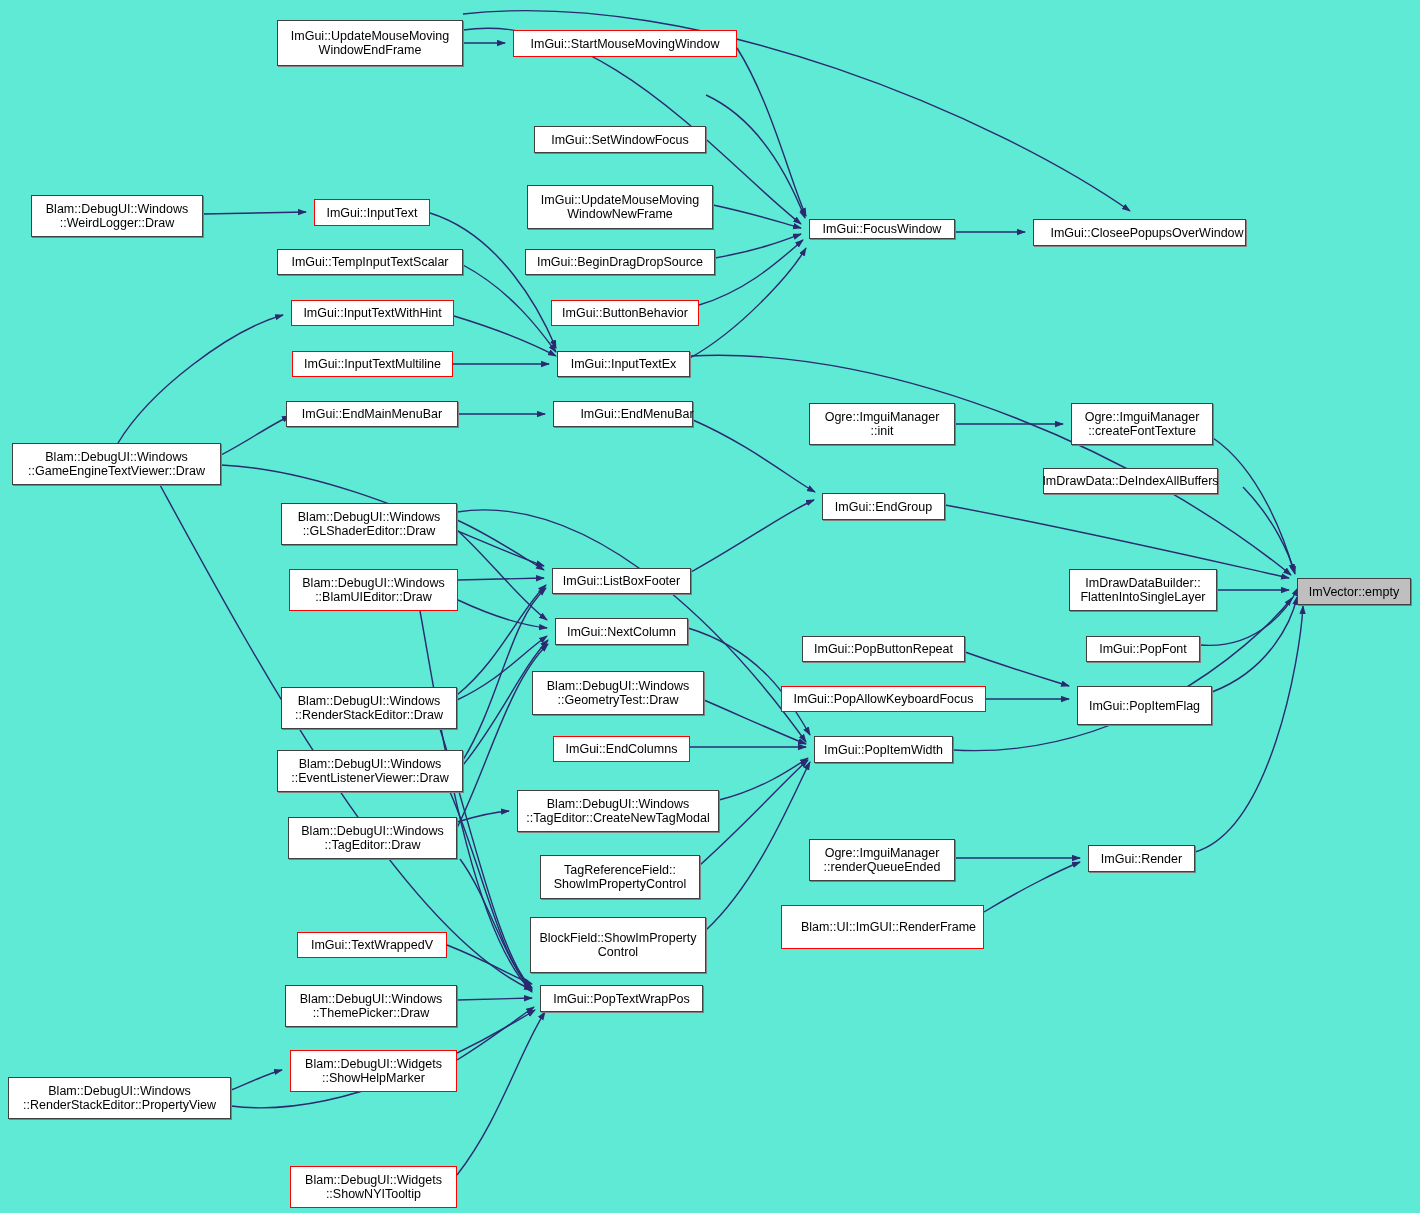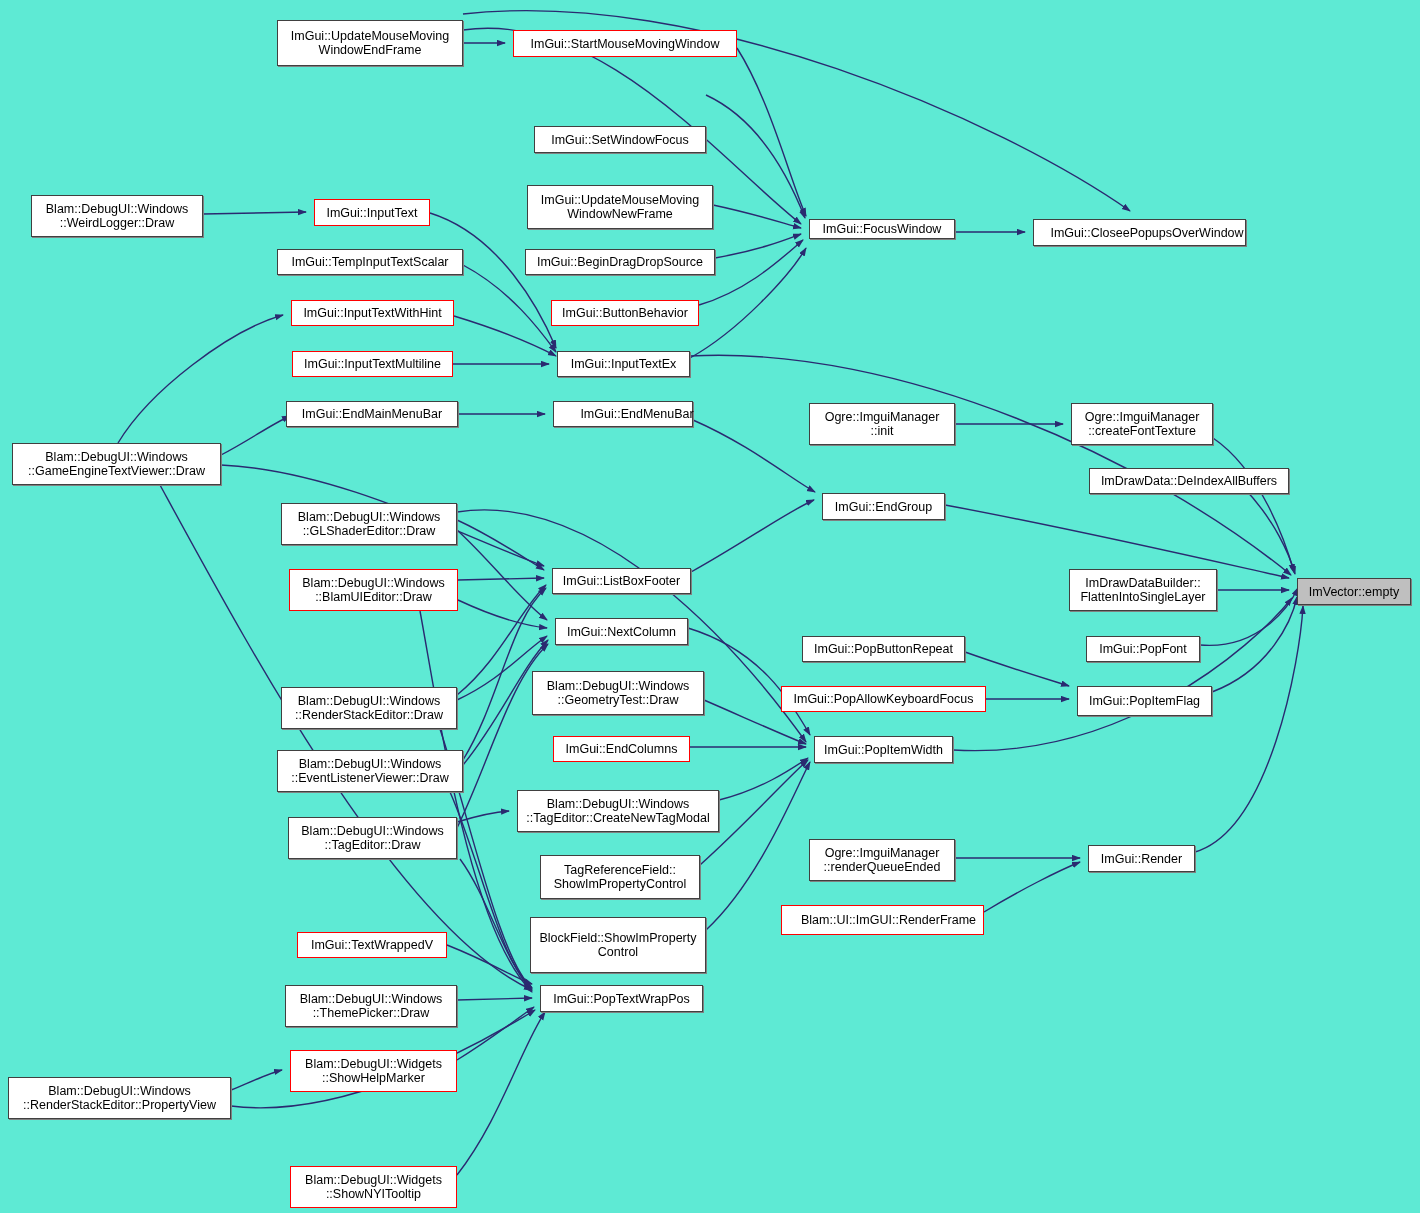--- a/index.html
+++ b/index.html
@@ -147,21 +147,21 @@
 ::init</span>
       </div>
       <div class="node" style="left: 1071px; top: 403px; width: 142px; height: 42px;">
         <span>Ogre::ImguiManager
 ::createFontTexture</span>
       </div>
       <div class="node" style="left: 12px; top: 443px; width: 209px; height: 42px;">
         <span>Blam::DebugUI::Windows
 ::GameEngineTextViewer::Draw</span>
       </div>
-      <div class="node" style="left: 1043px; top: 468px; width: 200px; height: 26px; margin-left: 46px;">
+      <div class="node" style="left: 1043px; top: 468px; width: 175px; height: 26px;">
         <span>ImDrawData::DeIndexAllBuffers</span>
       </div>
       <div class="node" style="left: 822px; top: 493px; width: 123px; height: 27px;">
         <span>ImGui::EndGroup</span>
       </div>
       <div class="node" style="left: 281px; top: 503px; width: 176px; height: 42px;">
         <span>Blam::DebugUI::Windows
 ::GLShaderEditor::Draw</span>
       </div>
       <div class="node highlight" style="left: 1297px; top: 578px; width: 114px; height: 27px;">
@@ -187,21 +187,21 @@
       <div class="node" style="left: 1086px; top: 636px; width: 114px; height: 26px;">
         <span>ImGui::PopFont</span>
       </div>
       <div class="node" style="left: 532px; top: 671px; width: 172px; height: 44px;">
         <span>Blam::DebugUI::Windows
 ::GeometryTest::Draw</span>
       </div>
       <div class="node red" style="left: 781px; top: 686px; width: 205px; height: 26px;">
         <span>ImGui::PopAllowKeyboardFocus</span>
       </div>
-      <div class="node" style="left: 1077px; top: 686px; width: 135px; height: 30px; align-items: center;">
+      <div class="node" style="left: 1077px; top: 686px; width: 135px; height: 39px; align-items: center;">
         <span>ImGui::PopItemFlag</span>
       </div>
       <div class="node" style="left: 281px; top: 687px; width: 176px; height: 42px;">
         <span>Blam::DebugUI::Windows
 ::RenderStackEditor::Draw</span>
       </div>
       <div class="node red" style="left: 553px; top: 736px; width: 137px; height: 26px;">
         <span>ImGui::EndColumns</span>
       </div>
       <div class="node" style="left: 814px; top: 736px; width: 139px; height: 27px;">
@@ -223,21 +223,21 @@
         <span>Ogre::ImguiManager
 ::renderQueueEnded</span>
       </div>
       <div class="node" style="left: 1088px; top: 845px; width: 107px; height: 27px;">
         <span>ImGui::Render</span>
       </div>
       <div class="node" style="left: 540px; top: 855px; width: 160px; height: 44px;">
         <span>TagReferenceField::
 ShowImPropertyControl</span>
       </div>
-      <div class="node red" style="left: 781px; top: 905px; width: 203px; height: 30px; padding-left: 12px;">
+      <div class="node red" style="left: 781px; top: 905px; width: 203px; height: 44px; padding-left: 12px;">
         <span>Blam::UI::ImGUI::RenderFrame</span>
       </div>
       <div class="node" style="left: 530px; top: 917px; width: 176px; height: 56px;">
         <span>BlockField::ShowImProperty
 Control</span>
       </div>
       <div class="node red" style="left: 297px; top: 932px; width: 150px; height: 26px;">
         <span>ImGui::TextWrappedV</span>
       </div>
       <div class="node" style="left: 540px; top: 985px; width: 163px; height: 27px;">

